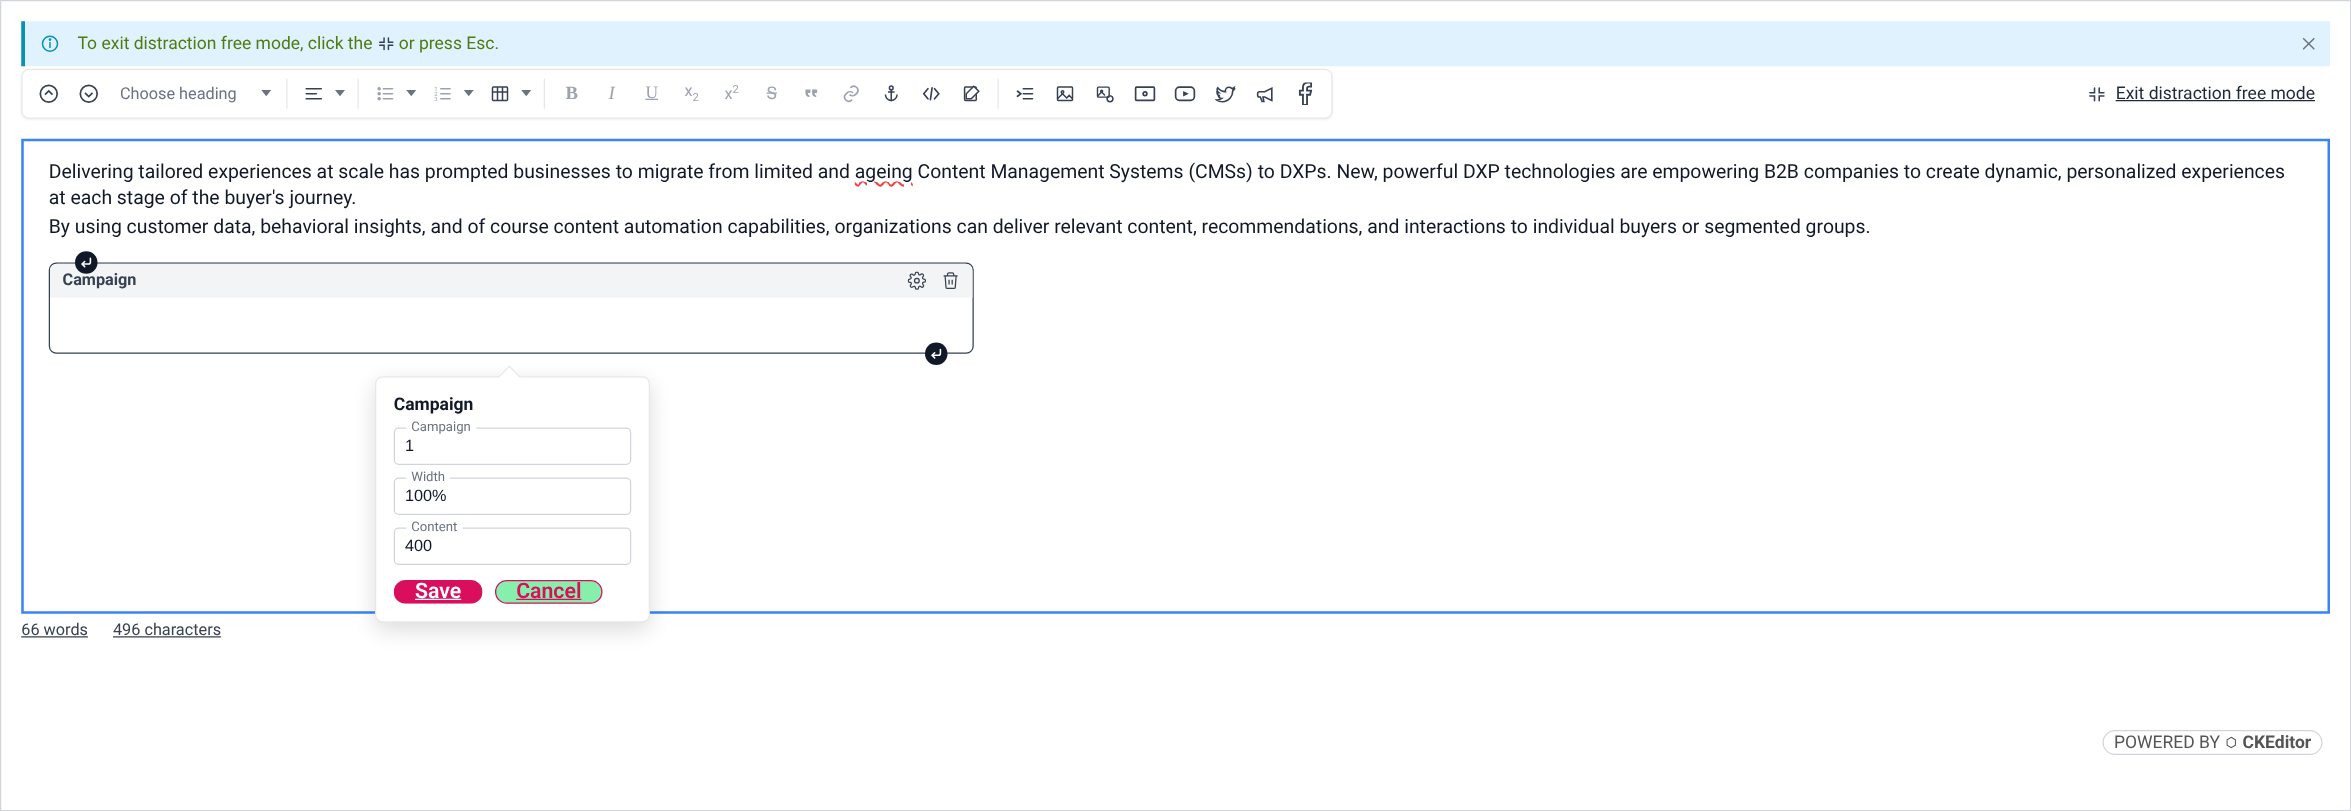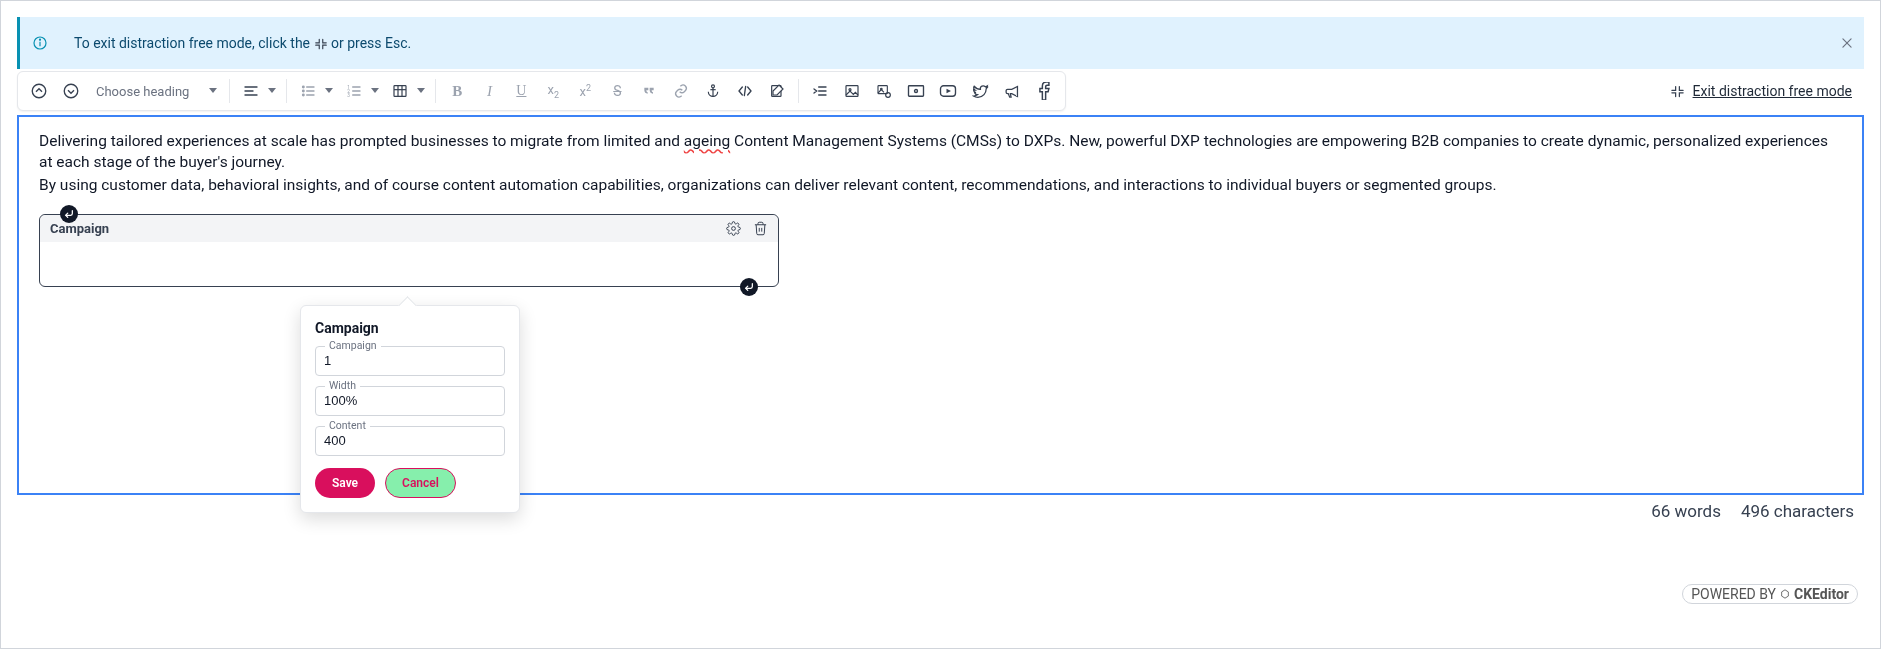--- a/index.html
+++ b/index.html
@@ -20,24 +20,24 @@
     position: relative;
     height: 100%;
   }
   
   .info-banner {
     background: #e0f2fe;
     border-left: 3px solid #0891b2;
     padding: 8px 12px;
     display: flex;
     align-items: center;
-    gap: 26px;
+    gap: 14px;
     font-size: 14px;
-    color: #0c4a6e;
-    height: 52px;
+    color: #4d7c0f;
+    height: 36px;
     position: relative;
   }
   .info-banner .close {
     position: absolute;
     right: 10px;
     top: 50%;
     transform: translateY(-50%);
     color: #6b7280;
     cursor: pointer;
     font-size: 16px;
@@ -105,21 +105,21 @@
     align-items: center;
     gap: 8px;
     font-size: 14px;
     color: #1f2937;
     cursor: pointer;
     padding: 4px 6px;
     text-decoration: underline;
   }
   
   .editor {
-    margin-top: 4px;
+    margin-top: 16px;
     border: 2px solid #3b82f6;
     border-top-width: 2px;
     background: #fff;
     padding: 14px 20px 16px 20px;
     min-height: 380px;
     position: relative;
   }
   .editor p {
     margin: 0 0 2px 0;
     font-size: 15.5px;
@@ -214,47 +214,48 @@
     width: 100%;
     height: 30px;
     border: 1px solid #d1d5db;
     border-radius: 4px;
     padding: 4px 8px;
     font-size: 13px;
     color: #111827;
   }
   .btn-row { display: flex; gap: 10px; margin-top: 12px; }
   .btn {
-    height: 30px;
+    height: 19px;
     padding: 0 16px;
     border-radius: 15px;
-    font-size: 12px;
+    font-size: 17px;
     font-weight: 600;
     cursor: pointer;
     display: inline-flex; align-items: center; justify-content: center;
     border: 1px solid transparent;
+    text-decoration: underline;
   }
   .btn.primary {
     background: #d90f5d;
     color: #fff;
   }
   .btn.secondary {
     background: #86efac;
     color: #d90f5d;
     border-color: #d90f5d;
   }
   
   .footer {
     display: flex;
-    justify-content: flex-end;
     align-items: center;
     gap: 20px;
-    font-size: 17px;
+    font-size: 13px;
     color: #374151;
     padding: 6px 10px 0 0;
+    text-decoration: underline;
   }
   .powered-badge {
     position: absolute;
     right: 6px;
     bottom: 28px;
     font-size: 14px;
     color: #555;
     background: #fff;
     border: 1px solid #d1d5db;
     border-radius: 10px;

